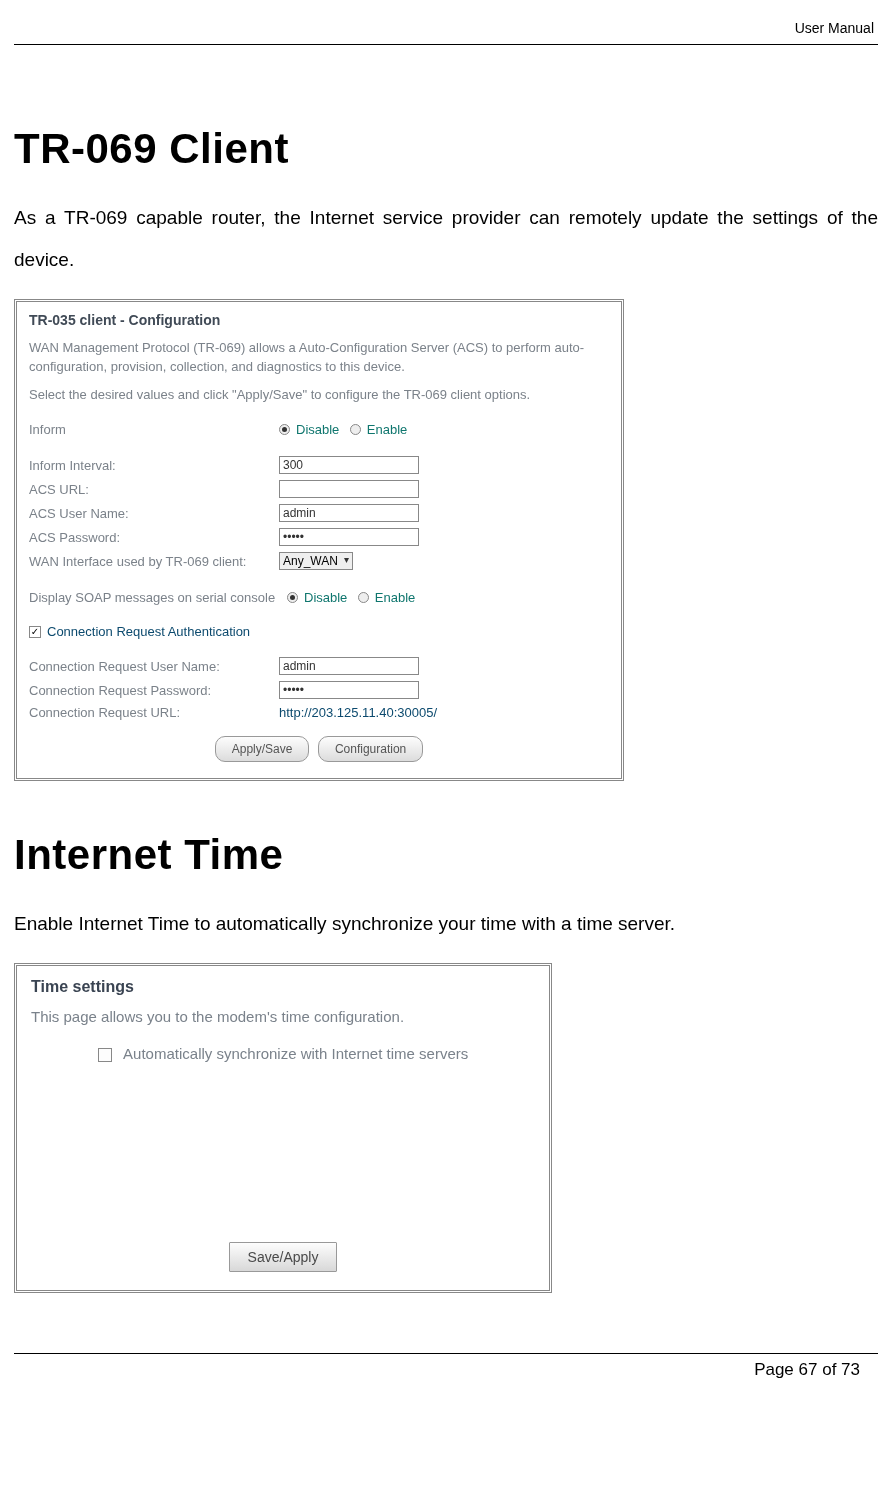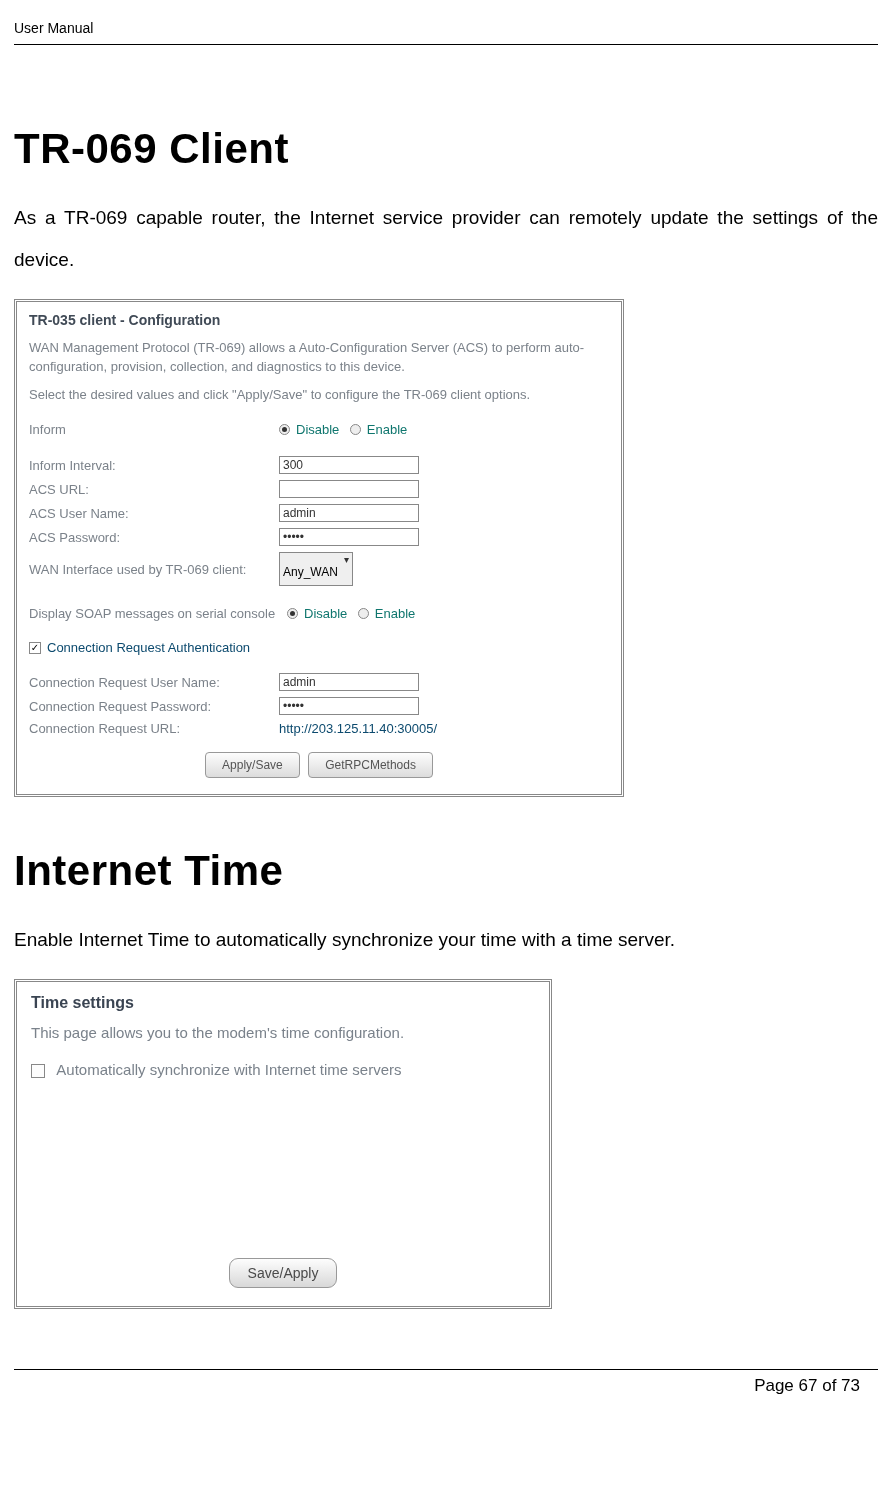--- a/index.html
+++ b/index.html
@@ -7,20 +7,21 @@
     width: 892px;
     height: 1506px;
     background: #fff;
     font-family: Arial, Helvetica, sans-serif;
     position: relative;
   }
   .page {
     padding: 20px 14px 0 14px;
   }
   .header-right {
+    text-align: right;
     font-size: 14px;
     color: #000;
     padding-right: 4px;
     padding-bottom: 8px;
   }
   .top-rule {
     border-top: 1.5px solid #000;
     margin-bottom: 80px;
   }
   .section-title {
@@ -104,22 +105,22 @@
     padding: 4px 3px;
     height: 18px;
     width: 140px;
     font-family: Arial;
   }
   .fake-select {
     border: 1px solid #888;
     background: #efefef;
     font-size: 12px;
     color: #000;
-    padding: 12px 14px 1px 3px;
-    height: 34px;
+    padding: 1px 14px 1px 3px;
+    height: 18px;
     position: relative;
     display: inline-block;
   }
   .fake-select::after {
     content: "▾";
     position: absolute;
     right: 3px;
     top: 1px;
     font-size: 10px;
     color: #333;
@@ -138,21 +139,21 @@
     color: #000;
   }
   .btn {
     display: inline-block;
     border: 1px solid #999;
     background: linear-gradient(#fdfdfd,#dcdcdc);
     font-size: 12px;
     color: #555;
     padding: 5px 16px;
     margin: 2px;
-    border-radius: 4px;
+    border-radius: 10px;
   }
   .btn-row {
     text-align: center;
     margin-top: 14px;
     margin-bottom: 4px;
   }
   .ts-box {
     border: 3px double #888;
     padding: 12px 14px;
     background: #fff;
@@ -167,20 +168,21 @@
     margin-bottom: 12px;
   }
   .ts-text {
     font-size: 15px;
     color: #7a828b;
     margin-bottom: 20px;
   }
   .ts-row {
     font-size: 15px;
     color: #7a828b;
+    text-align: center;
   }
   .ts-checkbox {
     display: inline-block;
     width: 14px;
     height: 14px;
     border: 1px solid #888;
     background: #fdfdfd;
     vertical-align: middle;
     margin-right: 8px;
   }
@@ -191,21 +193,21 @@
     right: 0;
     text-align: center;
   }
   .ts-btn {
     display: inline-block;
     border: 1px solid #999;
     background: linear-gradient(#fdfdfd,#d8d8d8);
     font-size: 14px;
     color: #4a4a4a;
     padding: 6px 18px;
-    border-radius: 9px;
+    border-radius: 1px;
   }
   .spacer-12 { height: 12px; }
   .spacer-8 { height: 8px; }
   .bottom-rule {
     border-top: 1.5px solid #000;
     margin-top: 60px;
   }
   .footer {
     text-align: right;
     font-size: 17px;
@@ -287,21 +289,21 @@
       <div class="lbl">Connection Request Password:</div>
       <input class="fake-input" value="•••••" style="">
     </div>
     <div class="form-row">
       <div class="lbl">Connection Request URL:</div>
       <div class="val">http://203.125.11.40:30005/</div>
     </div>
 
     <div class="btn-row">
       <span class="btn">Apply/Save</span>
-      <span class="btn">GetRPCMethods</span>
+      <span class="btn">Configuration</span>
     </div>
   </div>
 
   <h1 class="section-title">Internet Time</h1>
   <p class="body-text" style="text-align:left;">Enable Internet Time to automatically synchronize your time with a time server.</p>
 
   <div class="ts-box">
     <div class="ts-title">Time settings</div>
     <div class="ts-text">This page allows you to the modem's time configuration.</div>
     <div class="ts-row">

